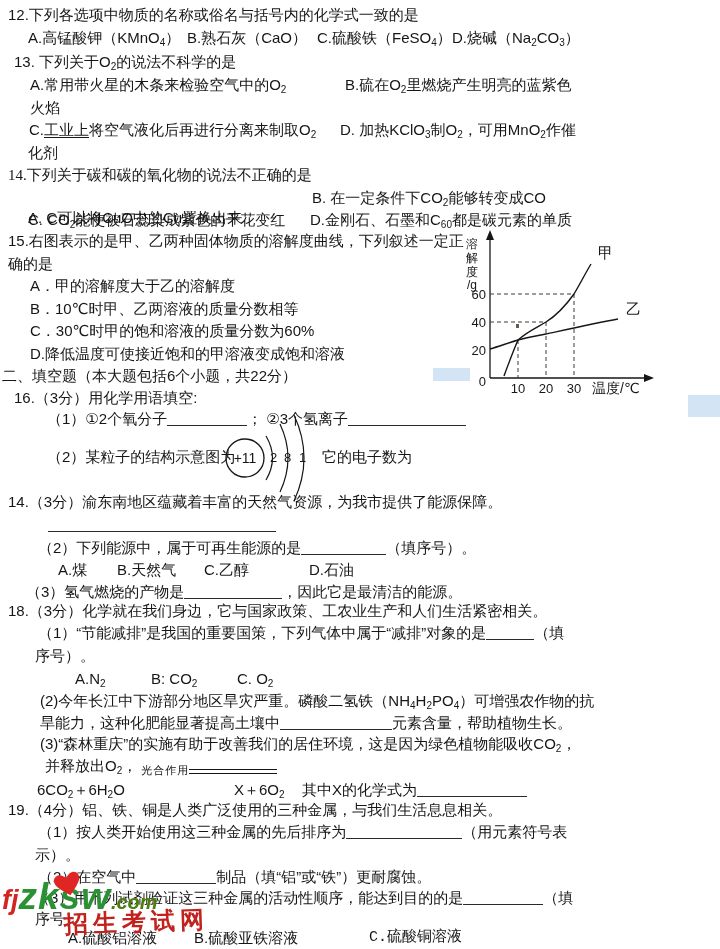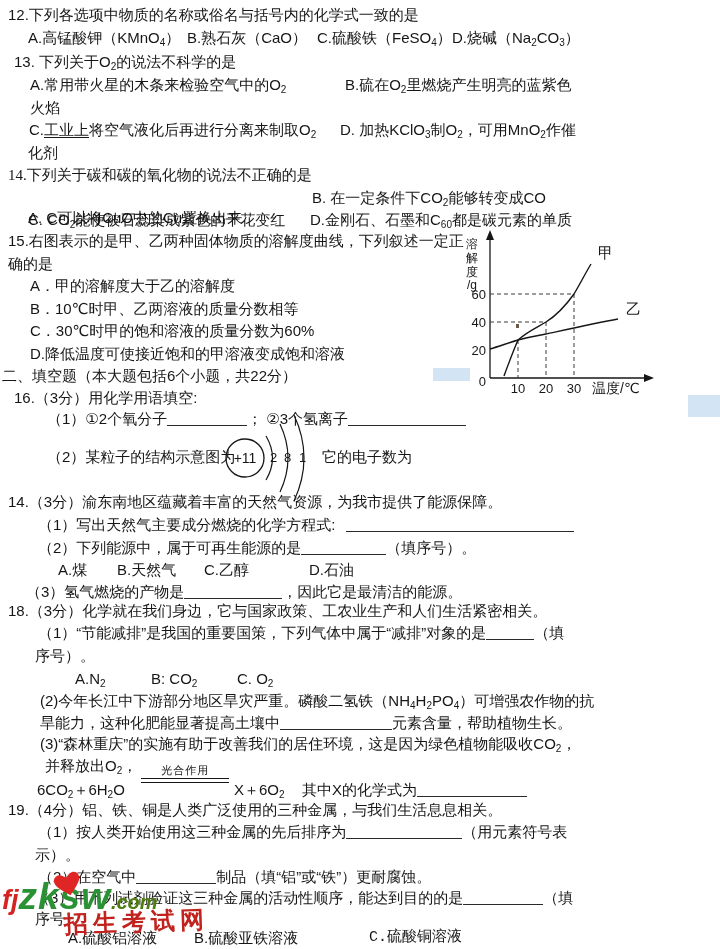--- a/index.html
+++ b/index.html
@@ -4,21 +4,21 @@
 <style>
   html,body{margin:0;padding:0;background:#fff;}
   .page{position:relative;width:720px;height:949px;background:#ffffff;overflow:hidden;
         font-family:"Liberation Sans","DejaVu Sans",sans-serif;font-size:15px;color:#161616;}
   .tl{position:absolute;white-space:nowrap;line-height:20px;height:20px;z-index:1;}
   .part{position:absolute;top:0;white-space:nowrap;}
   sub{font-size:10px;vertical-align:-3px;line-height:0;}
   .blank{display:inline-block;height:14px;border-bottom:1px solid #2a2a2a;vertical-align:-2px;}
   .gap{display:inline-block;height:1px;}
   .ul{text-decoration:underline;text-underline-offset:2px;}
-  .cond{display:inline-flex;flex-direction:column;align-items:center;margin-left:4px;vertical-align:-3px;}
+  .cond{display:inline-flex;flex-direction:row;align-items:center;margin-left:4px;vertical-align:-3px;}
   .cond-t{font-size:11px;line-height:11px;letter-spacing:1px;}
   .cond-l{width:88px;height:3px;border-top:1.4px solid #161616;border-bottom:1.4px solid #161616;margin-top:2px;}
   svg text{font-family:"Liberation Sans","DejaVu Sans",sans-serif;fill:#161616;}
   .chart{position:absolute;left:456px;top:226px;z-index:0;}
   .particle{position:absolute;left:222px;top:412px;z-index:2;}
   .wm{position:absolute;left:2px;top:880px;z-index:5;}
   .wm-site{font-style:italic;font-weight:bold;line-height:34px;white-space:nowrap;}
   .wm-fj{color:#d42422;font-size:27px;}
   .wm-zksw{color:#2a9235;font-size:37px;letter-spacing:1px;}
   .wm-com{color:#4d7c0f;font-size:20px;}
@@ -69,21 +69,21 @@
       <div class="tl" style="top: 321px; left: 30px;"><span>C．30℃时甲的饱和溶液的质量分数为60%</span></div>
       <div class="tl" style="top: 344px; left: 30px;"><span>D.降低温度可使接近饱和的甲溶液变成饱和溶液</span></div>
       <div class="tl" style="top: 366px; left: 2px;"><span>二、填空题（本大题包括6个小题，共22分）</span></div>
       <div class="tl" style="top: 388px; left: 14px;"><span>16.（3分）用化学用语填空:</span></div>
       <div class="tl" style="top: 409px; left: 47px;"><span>（1）①2个氧分子</span><span class="blank" style="width: 80px;"></span><span>； ②3个氢离子</span><span class="blank" style="width: 118px;"></span></div>
       <div class="tl" style="top: 447px; left: 47px;">
         <span class="part" style="left: 0px;"><span>（2）某粒子的结构示意图为</span></span>
         <span class="part" style="left: 275px;"><span>它的电子数为</span></span>
       </div>
       <div class="tl" style="top: 492px; left: 8px;"><span>14.（3分）渝东南地区蕴藏着丰富的天然气资源，为我市提供了能源保障。</span></div>
-      <div class="tl" style="top: 515px; left: 38px;"><span>（1）写出天然气主要成分燃烧的化学方程式:</span><span class="gap" style="width: 10px;"></span><span class="blank" style="width: 228px;"></span></div>
+      <div class="tl" style="top: 515px; left: 38px;"><span class="gap" style="width: 10px;"></span><span class="blank" style="width: 228px;"></span></div>
       <div class="tl" style="top: 538px; left: 38px;"><span>（2）下列能源中，属于可再生能源的是</span><span class="blank" style="width: 85px;"></span><span>（填序号）。</span></div>
       <div class="tl" style="top: 560px; left: 58px;">
         <span class="part" style="left: 0px;"><span>A.煤</span></span>
         <span class="part" style="left: 59px;"><span>B.天然气</span></span>
         <span class="part" style="left: 146px;"><span>C.乙醇</span></span>
         <span class="part" style="left: 242px; margin-left: 9px;"><span>D.石油</span></span>
       </div>
       <div class="tl" style="top: 582px; left: 26px;"><span>（3）氢气燃烧的产物是</span><span class="blank" style="width: 98px;"></span><span>，因此它是最清洁的能源。</span></div>
       <div class="tl" style="top: 601px; left: 8px;"><span>18.（3分）化学就在我们身边，它与国家政策、工农业生产和人们生活紧密相关。</span></div>
       <div class="tl" style="top: 623px; left: 38px;"><span>（1）“节能减排”是我国的重要国策，下列气体中属于“减排”对象的是</span><span class="blank" style="width: 48px;"></span><span>（填</span></div>

